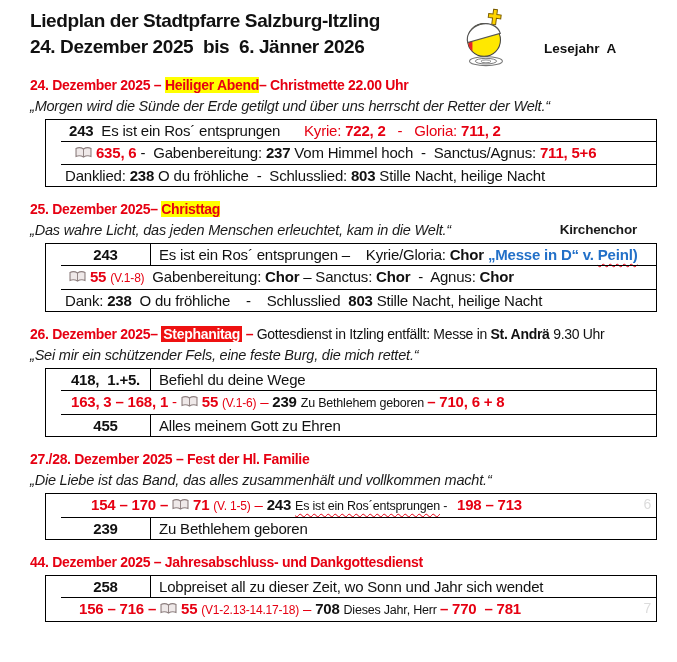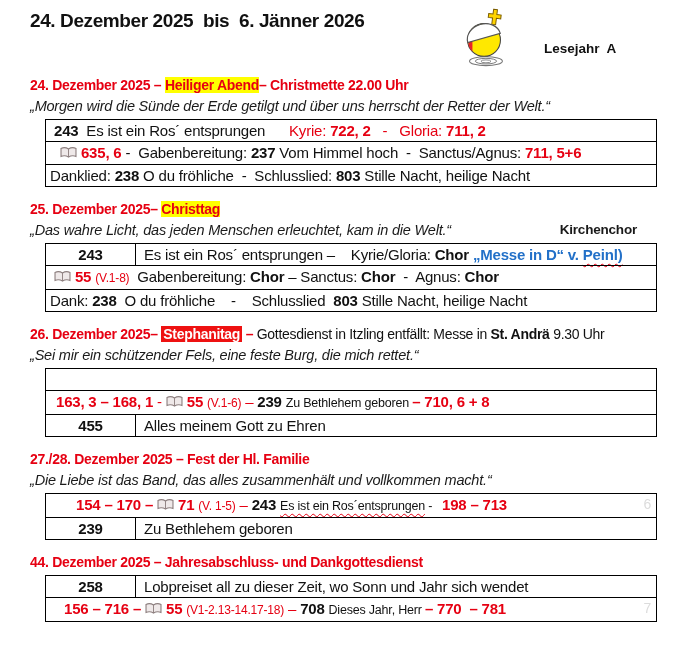--- a/index.html
+++ b/index.html
@@ -23,21 +23,21 @@
   .section:first-of-type{margin-top:5px;}
   .heading{font-size:14px;font-weight:bold;letter-spacing:-0.3px;color:var(--red);white-space:nowrap;line-height:17px;}
   .hseg{white-space:pre;}
   .hseg.hl-yellow{background:var(--yellow);}
   .hseg.hl-red{background:var(--hlred);color:#fff;padding:0 2px;margin-top:16px;}
   .hseg.black{color:var(--ink);font-weight:normal;}
   .hseg.blackb{color:var(--ink);font-weight:bold;}
   .quote{font-size:14.5px;font-style:italic;letter-spacing:-0.2px;margin-top:3px;line-height:18px;color:#1a1a1a;}
   .quote-note{float:right;font-style:normal;font-weight:bold;font-size:13.5px;margin-right:20px;}
   .song-table{margin-left:15px;margin-top:4px;width:612px;border:1.5px solid #000;}
-  .row{position:relative;border-top:1px solid #000;min-height:21px;line-height:21px;font-size:15px;letter-spacing:-0.2px;padding:0 6px;}
+  .row{position:relative;border-top:1px solid #000;min-height:21px;line-height:21px;font-size:15px;letter-spacing:-0.2px;padding:0 6px;margin-left:15px;}
   .row:first-child{border-top:none;}
   .row.split{display:flex;padding:0;}
   .numcell{flex:0 0 90px;width:90px;text-align:center;font-weight:bold;border-right:1px solid #000;white-space:pre;}
   .contentcell{flex:1;padding-left:8px;}
   .seg{white-space:pre-wrap;}
   .seg.b{font-weight:bold;}
   .seg.red{color:var(--red);}
   .seg.rb{color:var(--red);font-weight:bold;}
   .seg.rs{color:var(--red);font-size:12px;}
   .seg.sm{font-size:12.5px;}
@@ -46,20 +46,21 @@
   .seg.gray{position:absolute;right:5px;top:0;color:var(--faint);font-size:14px;}
   .bookicon{display:inline-block;vertical-align:-1px;}
   .bookicon svg{width:17px;height:13px;display:inline-block;}
 </style>
 </head>
 <body>
 
 <div class="page">
 
   <div class="doc-header">
+    <div class="title-line">Liedplan der Stadtpfarre Salzburg-Itzling</div>
     <div class="title-line">24. Dezember 2025  bis  6. Jänner 2026</div>
 
     <div class="logo">
       <svg viewBox="0 0 60 62" xmlns="http://www.w3.org/2000/svg">
 
         <ellipse cx="31" cy="55" rx="17" ry="4.6" fill="none" stroke="#777" stroke-width="1.1"></ellipse>
         <ellipse cx="31" cy="55" rx="11" ry="2.9" fill="none" stroke="#777" stroke-width="1"></ellipse>
         <ellipse cx="31" cy="55.2" rx="5.2" ry="1.5" fill="none" stroke="#777" stroke-width="0.9"></ellipse>
 
         <g transform="rotate(7 40 9)">
@@ -107,20 +108,22 @@
                 <path d="M10 2.8 L10 12.4" stroke="#8d7f7f" stroke-width="1.1"></path>
               </svg></span><span class="seg rb"> 55 </span><span class="seg rs">(V.1-8)</span><span class="seg ">  Gabenbereitung: </span><span class="seg b">Chor</span><span class="seg "> – Sanctus: </span><span class="seg b">Chor</span><span class="seg ">  -  Agnus: </span><span class="seg b">Chor</span></div>
           <div class="row" style="padding-left: 4px;"><span class="seg ">Dank: </span><span class="seg b">238</span><span class="seg ">  O du fröhliche    -    Schlusslied  </span><span class="seg b">803</span><span class="seg "> Stille Nacht, heilige Nacht</span></div>
         </div>
       </section>
       <section class="section">
         <div class="heading"><span class="hseg red">26. Dezember 2025– </span><span class="hseg red hl-red">Stephanitag</span><span class="hseg red"> – </span><span class="hseg black">Gottesdienst in Itzling entfällt: Messe in </span><span class="hseg blackb">St. Andrä</span><span class="hseg black"> 9.30 Uhr</span></div>
         <div class="quote"><span class="quote-text">„Sei mir ein schützender Fels, eine feste Burg, die mich rettet.“</span></div>
         <div class="song-table">
           <div class="row split">
+            <div class="numcell">418,  1.+5.</div>
+            <div class="contentcell"><span class="seg ">Befiehl du deine Wege</span></div>
           </div>
           <div class="row" style="padding-left: 10px;"><span class="seg rb">163, 3 – 168, 1</span><span class="seg red"> - </span><span class="bookicon"><svg viewBox="0 0 20 14" xmlns="http://www.w3.org/2000/svg">
                 <path d="M1.2 2.2 C4 .8 7.5 1.2 10 2.8 C12.5 1.2 16 .8 18.8 2.2 L18.8 11.6 C16 10.4 12.5 10.8 10 12.4 C7.5 10.8 4 10.4 1.2 11.6 Z" fill="#efe9e9" stroke="#8d7f7f" stroke-width="1.3"></path>
                 <path d="M10 2.8 L10 12.4" stroke="#8d7f7f" stroke-width="1.1"></path>
               </svg></span><span class="seg rb"> 55 </span><span class="seg rs">(V.1-6)</span><span class="seg red"> – </span><span class="seg b">239 </span><span class="seg sm">Zu Bethlehem geboren </span><span class="seg rb">– 710, 6 + 8</span></div>
           <div class="row split">
             <div class="numcell">455</div>
             <div class="contentcell"><span class="seg ">Alles meinem Gott zu Ehren</span></div>
           </div>
         </div>

